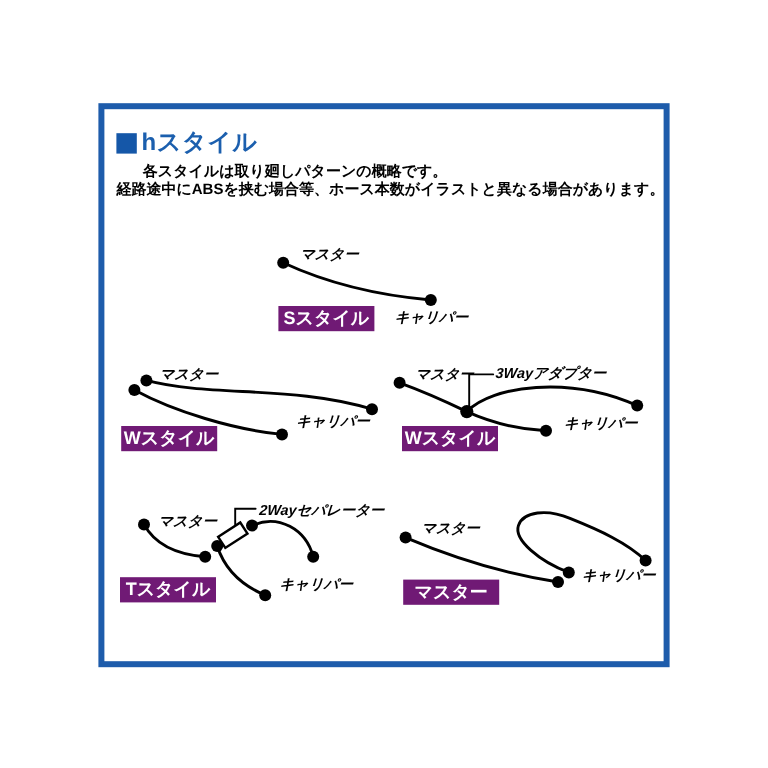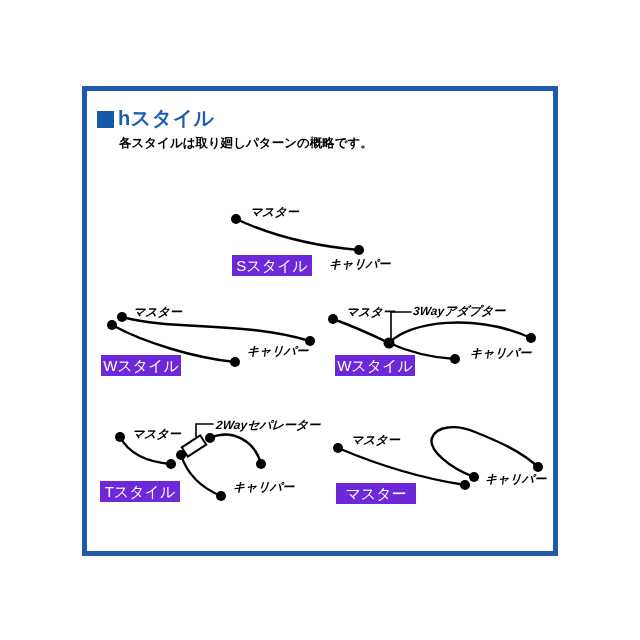--- a/index.html
+++ b/index.html
@@ -16,22 +16,22 @@
   .title-square { width:17px; height:17px; background:#1557a8; margin-right:4px; margin-top:1px; }
   .page-title { color:#1b5fae; font-size:20px; font-weight:bold; letter-spacing:0.5px; white-space:nowrap; }
   .note { position:absolute; left:97px; color:#000; font-size:12.5px; font-weight:bold; white-space:nowrap; letter-spacing:0px; }
   .note-1 { top:135px;margin-left:22px; }
   .note-2 { top:150px; }
   .node-label {
     position:absolute; color:#000; font-size:12px; font-weight:bold; font-style:italic;
     white-space:nowrap; transform:skewX(-4deg);
   }
   .badge {
-    position:absolute; width:80px; height:21px; background:#6d28d9; color:#ffffff;
-    font-size:15px; font-weight:normal; text-align:center; line-height:21px; white-space:nowrap;
+    position:absolute; width:80px; height:21px; background:#701a75; color:#ffffff;
+    font-size:15px; font-weight:bold; text-align:center; line-height:21px; white-space:nowrap;
   }
 </style>
 </head>
 <body>
 
 <div class="page">
 
   <div class="panel"></div>
 
   <svg class="diagram-svg" viewBox="0 0 640 640">
@@ -84,20 +84,21 @@
       <circle cx="474" cy="477" r="5" fill="#000" stroke="none"></circle>
       <circle cx="538" cy="467" r="5" fill="#000" stroke="none"></circle>
     </g>
   </svg>
 
   <div class="page-title-row">
     <span class="title-square"></span>
     <span class="page-title">hスタイル</span>
   </div>
   <div class="note note-1">各スタイルは取り廻しパターンの概略です。</div>
+  <div class="note note-2">経路途中にABSを挟む場合等、ホース本数がイラストと異なる場合があります。</div>
 
   <span class="node-label" style="left:250px; top:204px;">マスター</span>
   <span class="node-label" style="left:329px; top:256px;">キャリパー</span>
   <div class="badge" style="left:232px; top:255px;">Sスタイル</div>
 
   <span class="node-label" style="left:133px; top:304px;">マスター</span>
   <span class="node-label" style="left:247px; top:343px;">キャリパー</span>
   <div class="badge" style="left:101px; top:355px;">Wスタイル</div>
 
   <span class="node-label" style="left:346px; top:304px;">マスター</span>

